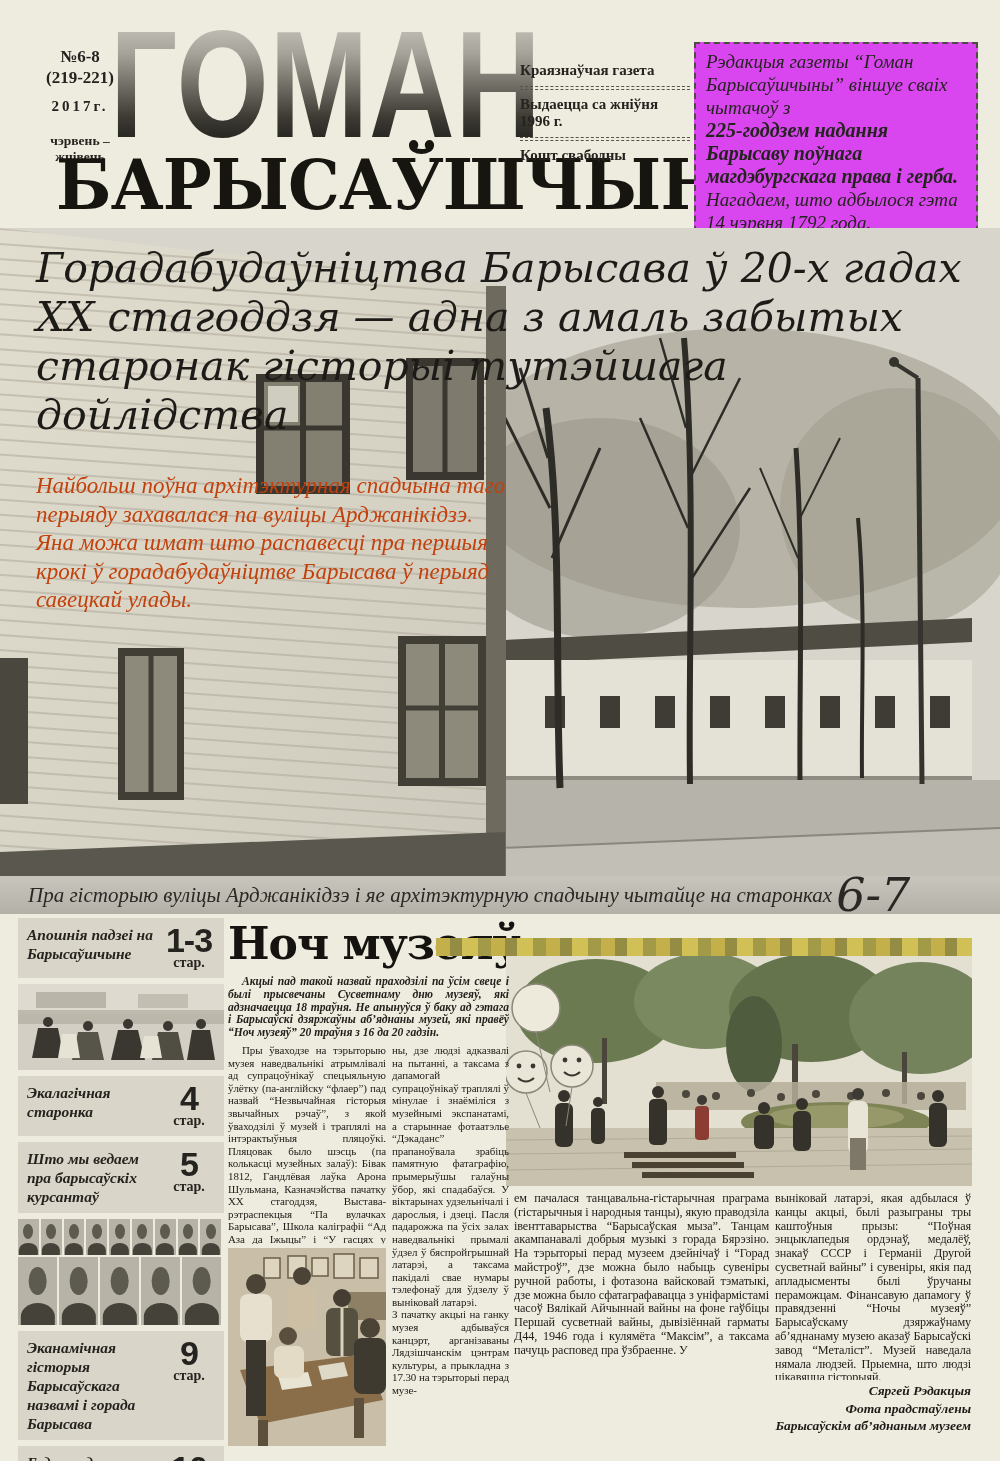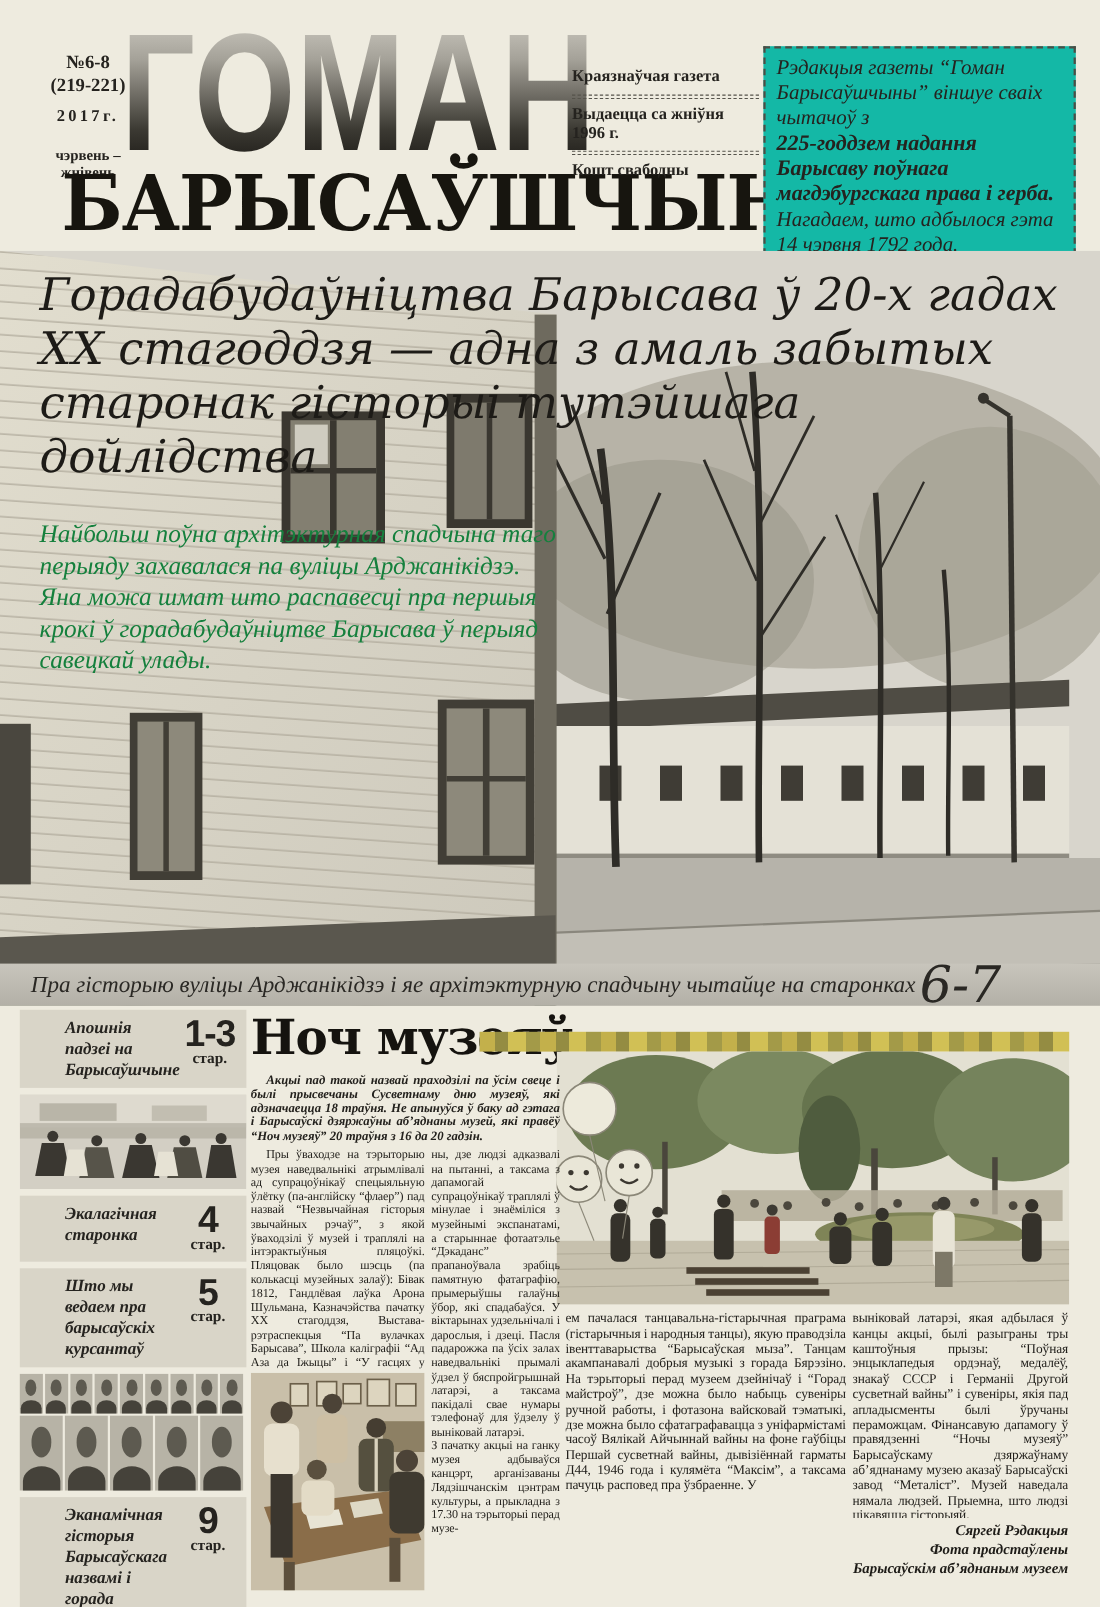--- a/index.html
+++ b/index.html
@@ -15,38 +15,38 @@
       font-size:152px;line-height:1;transform:scaleX(0.78);transform-origin:left top;
       background:linear-gradient(180deg,#d4d1c8 0%,#a5a299 30%,#3c3a33 72%,#14120f 100%);
       -webkit-background-clip:text;background-clip:text;color:transparent;letter-spacing:1px;}
   .masthead-2{left:56px;top:150px;font-family:"DejaVu Serif",serif;font-weight:bold;
       font-size:70px;line-height:1;transform:scaleX(0.93);transform-origin:left top;
       color:#17150f;letter-spacing:-1px;}
   .taglines{left:520px;top:58px;width:170px;font-weight:bold;font-size:15px;}
   .tagline{padding:4px 0 5px 0;}
   .tag-sep{height:2px;border-top:1px dashed #55534b;border-bottom:1px dashed #55534b;margin:2px 0;}
   .greeting-box{left:694px;top:42px;width:260px;border:2px dashed #4e4c44;padding:6px 10px;
-      font-style:italic;font-size:19px;line-height:23px;background:#14b8a6;}
+      font-style:italic;font-size:19px;line-height:23px;background:#d946ef;}
   .greet-bold{font-weight:bold;font-size:20px;display:block;}
 
   
   .lead-photo{left:0;top:228px;width:1000px;height:686px;}
   .lead-headline{left:36px;top:244px;width:940px;font-style:italic;font-size:41px;line-height:49px;
       color:#1d1b17;white-space:pre-line;font-family:"DejaVu Serif",serif;}
-  .lead-lede{left:36px;top:472px;width:475px;font-style:italic;font-size:23px;line-height:28.5px;color:#15803d;}
+  .lead-lede{left:36px;top:472px;width:475px;font-style:italic;font-size:23px;line-height:28.5px;color:#c2410c;}
   .lead-caption{left:0;top:876px;width:1000px;height:38px;background:linear-gradient(180deg,#c8c5bc,#b3b0a7);
       display:flex;align-items:center;box-sizing:border-box;padding:0 16px 0 28px;
       font-style:italic;font-size:21px;color:#2a2824;}
   .caption-pages{font-size:46px;font-weight:normal;font-style:italic;line-height:1;margin-left:4px;
       font-family:"DejaVu Serif",serif;}
 
   
   .sidebar{left:18px;top:918px;width:206px;}
   .side-item{background:#d9d5c8;margin-bottom:6px;padding:7px 6px 7px 9px;display:flex;align-items:flex-start;}
-  .side-title{flex:1;font-weight:bold;font-style:italic;font-size:15.5px;line-height:19px;margin-left:32px;}
+  .side-title{flex:1;font-weight:bold;font-style:italic;font-size:15.5px;line-height:19px;}
   .side-page{width:58px;text-align:center;}
   .side-num{font-family:"Liberation Sans",sans-serif;font-weight:bold;font-size:34px;line-height:30px;letter-spacing:-1px;}
   .side-word{font-weight:bold;font-size:14px;}
   .side-photo{width:206px;margin-bottom:6px;}
   .portrait-row{display:flex;gap:2px;margin-bottom:2px;}
   .portrait{background:#b7b3a6;position:relative;overflow:hidden;}
   .portrait::before{content:"";position:absolute;left:50%;top:14%;width:48%;height:42%;
       transform:translateX(-50%);border-radius:50%;background:#5d5a50;}
   .portrait::after{content:"";position:absolute;left:50%;bottom:-8%;width:88%;height:40%;
       transform:translateX(-50%);border-radius:50% 50% 0 0;background:#45423a;}

